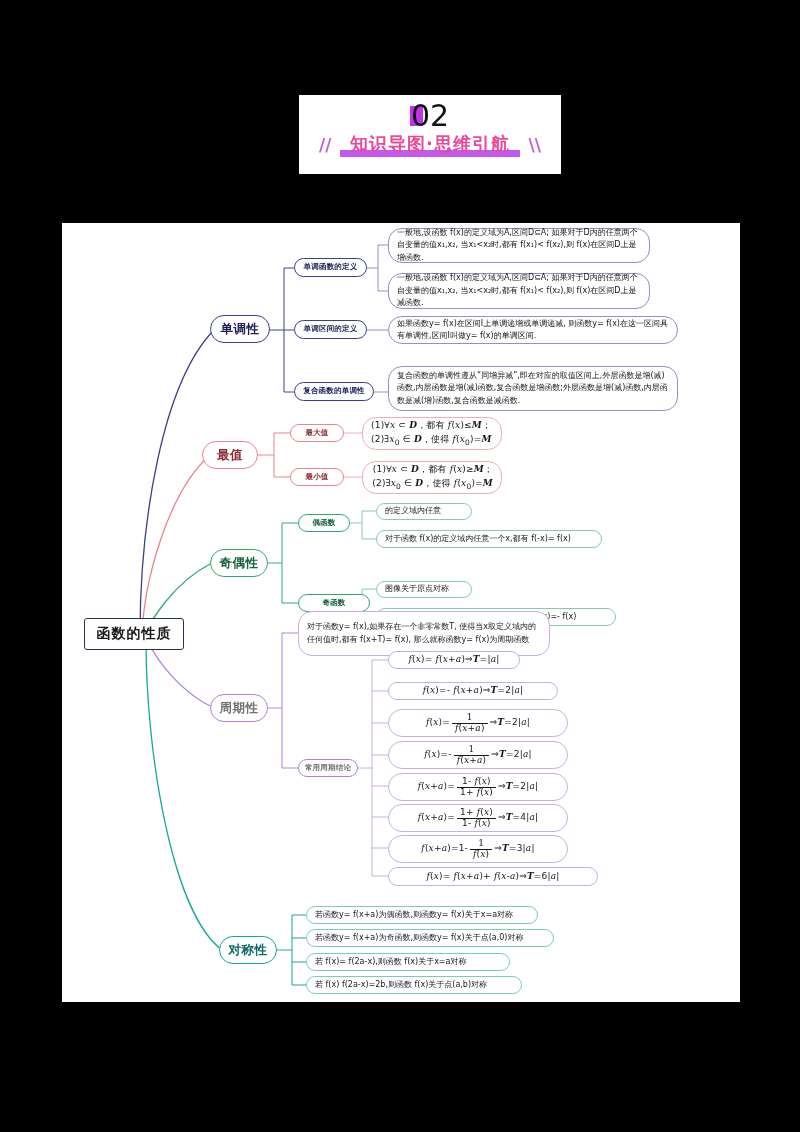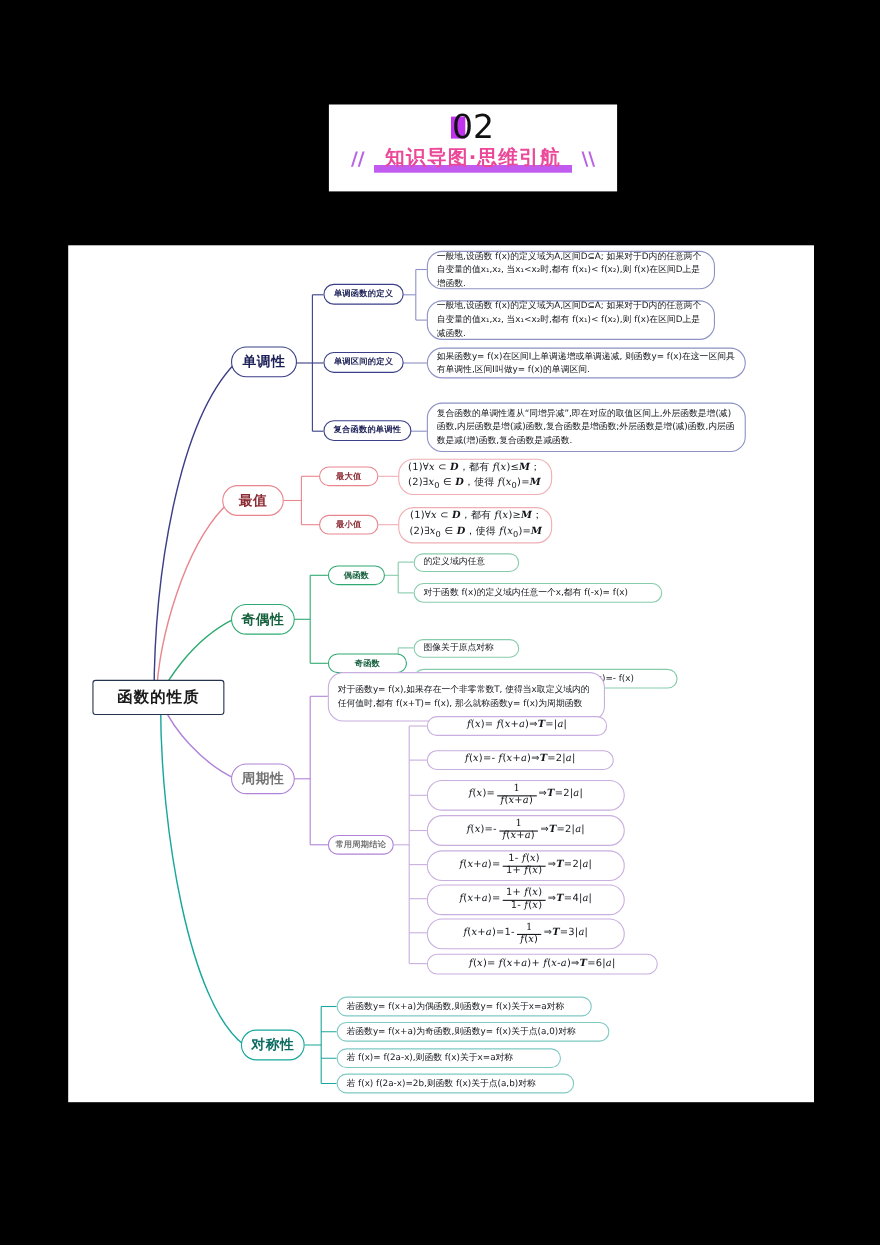--- a/index.html
+++ b/index.html
@@ -172,21 +172,21 @@
 
   .frac {
     display: inline-flex;
     flex-direction: column;
     vertical-align: middle;
     text-align: center;
     margin: 0 2px;
     line-height: 1.05;
   }
   .frac .num { border-bottom: 1px solid #15171c; padding: 0 3px; }
-  .frac .den { padding: 0 3px; text-align: right; }
+  .frac .den { padding: 0 3px; }
 
   .fml { font-size: 9px; letter-spacing: 0.2px; }
 </style>
 </head>
 <body>
 
 <div class="page">
 
   <div class="banner">
     <div class="slash left">//</div>
@@ -288,21 +288,21 @@
       <g fill="none" stroke="#17a79b" stroke-width="1">
         <path d="M215,727 C222,727 226,727 230,727"></path>
         <path d="M230,692 L230,762"></path>
         <path d="M230,692 C236,692 240,692 244,692"></path>
         <path d="M230,715 C236,715 240,715 244,715"></path>
         <path d="M230,739 C236,739 240,739 244,739"></path>
         <path d="M230,762 C236,762 240,762 244,762"></path>
       </g>
     </svg>
 
-    <div class="node root" style="left:22px; top:395px; width:120px; height:32px;">函数的性质</div>
+    <div class="node root" style="left:22px; top:395px; width:100px; height:32px;">函数的性质</div>
 
     <div class="node branch c-mono" style="left:148px; top:92px; width:60px; height:28px;">单调性</div>
 
     <div class="node sub c-mono" style="left:232px; top:35px; width:73px; height:19px;">单调函数的定义</div>
     <div class="node sub c-mono" style="left:232px; top:97px; width:73px; height:19px;">单调区间的定义</div>
     <div class="node sub c-mono" style="left:232px; top:159px; width:80px; height:19px;">复合函数的单调性</div>
 
     <div class="node leaf c-mono-l" style="left:326px; top:5px; width:262px; height:35px;">
       <div class="body">一般地,设函数 f(x)的定义域为A,区间D⊆A; 如果对于D内的任意两个自变量的值x₁,x₂, 当x₁&lt;x₂时,都有 f(x₁)&lt; f(x₂),则 f(x)在区间D上是增函数.</div>
     </div>
@@ -353,21 +353,21 @@
     </div>
 
     <div class="node branch c-per" style="left:148px; top:471px; width:58px; height:28px;">周期性</div>
 
     <div class="node leaf c-per-l" style="left:236px; top:388px; width:252px; height:45px;">
       <div class="body">对于函数y= f(x),如果存在一个非零常数T, 使得当x取定义域内的任何值时,都有 f(x+T)= f(x), 那么就称函数y= f(x)为周期函数</div>
     </div>
 
     <div class="node sub c-per" style="left:236px; top:536px; width:60px; height:18px;">常用周期结论</div>
 
-    <div class="node leaf c-per-l center fml" style="left:326px; top:428px; width:164px; height:18px;">
+    <div class="node leaf c-per-l center fml" style="left:326px; top:428px; width:132px; height:18px;">
       <div class="body"><span class="mi">f</span>(<span class="mi">x</span>)= <span class="mi">f</span>(<span class="mi">x</span>+<span class="mi">a</span>)⇒<span class="mb">T</span>=|<span class="mi">a</span>|</div>
     </div>
     <div class="node leaf c-per-l center fml" style="left:326px; top:459px; width:170px; height:18px;">
       <div class="body"><span class="mi">f</span>(<span class="mi">x</span>)=- <span class="mi">f</span>(<span class="mi">x</span>+<span class="mi">a</span>)⇒<span class="mb">T</span>=2|<span class="mi">a</span>|</div>
     </div>
     <div class="node leaf c-per-l center fml" style="left:326px; top:486px; width:180px; height:28px;">
       <div class="body" style="display:flex;align-items:center;justify-content:center;height:100%;">
         <span class="mi">f</span>(<span class="mi">x</span>)=
         <span class="frac">
             <span class="num up">1</span>

